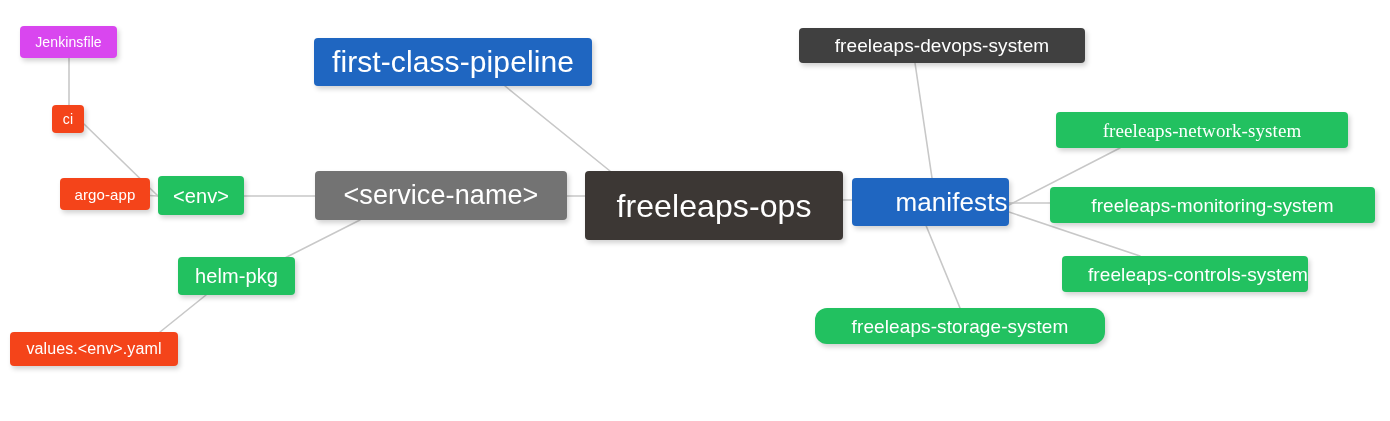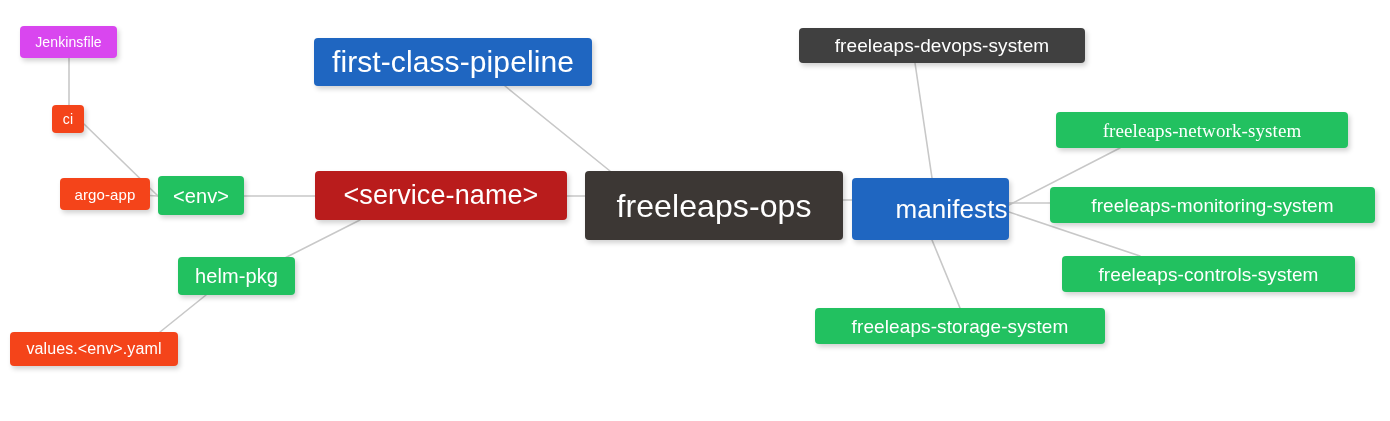--- a/index.html
+++ b/index.html
@@ -75,38 +75,38 @@
       </div>
       <div class="node" style="left: 148px; top: 257px; width: 117px; height: 38px; background: rgb(34, 193, 96); font-size: 20px; margin-left: 30px;">
         <span class="node-label">helm-pkg</span>
       </div>
       <div class="node" style="left: 10px; top: 332px; width: 168px; height: 34px; background: rgb(244, 68, 26); font-size: 16px;">
         <span class="node-label">values.&lt;env&gt;.yaml</span>
       </div>
       <div class="node" style="left: 314px; top: 38px; width: 278px; height: 48px; background: rgb(31, 102, 193); font-size: 30px; text-align: center;">
         <span class="node-label">first-class-pipeline</span>
       </div>
-      <div class="node" style="left: 315px; top: 171px; width: 252px; height: 49px; background: #b91c1c; font-size: 27px;">
+      <div class="node" style="left: 315px; top: 171px; width: 252px; height: 49px; background: #737373; font-size: 27px;">
         <span class="node-label">&lt;service-name&gt;</span>
       </div>
       <div class="node" style="left: 585px; top: 171px; width: 258px; height: 69px; background: rgb(60, 55, 52); font-size: 32px;">
         <span class="node-label">freeleaps-ops</span>
       </div>
-      <div class="node" style="left: 852px; top: 178px; width: 157px; height: 62px; background: rgb(31, 102, 193); font-size: 26px; padding-left: 42px;">
+      <div class="node" style="left: 852px; top: 178px; width: 157px; height: 48px; background: rgb(31, 102, 193); font-size: 26px; padding-left: 42px;">
         <span class="node-label">manifests</span>
       </div>
       <div class="node" style="left: 799px; top: 28px; width: 286px; height: 35px; background: #404040; font-size: 19px;">
         <span class="node-label">freeleaps-devops-system</span>
       </div>
       <div class="node" style="left: 1056px; top: 112px; width: 292px; height: 36px; background: rgb(34, 193, 96); font-size: 19px; font-family: Liberation Serif, serif;">
         <span class="node-label">freeleaps-network-system</span>
       </div>
       <div class="node" style="left: 1050px; top: 187px; width: 325px; height: 36px; background: rgb(34, 193, 96); font-size: 19px;">
         <span class="node-label">freeleaps-monitoring-system</span>
       </div>
-      <div class="node" style="left: 1062px; top: 256px; width: 293px; height: 36px; background: rgb(34, 193, 96); font-size: 19px;">
+      <div class="node" style="left: 1062px; top: 256px; width: 246px; height: 36px; background: rgb(34, 193, 96); font-size: 19px; justify-content: flex-end;">
         <span class="node-label">freeleaps-controls-system</span>
       </div>
-      <div class="node" style="left: 815px; top: 308px; width: 290px; height: 36px; background: rgb(34, 193, 96); font-size: 19px;">
+      <div class="node" style="left: 815px; top: 308px; width: 290px; height: 36px; background: rgb(34, 193, 96); font-size: 19px; border-radius: 12px;">
         <span class="node-label">freeleaps-storage-system</span>
       </div>
     </div>
 </div>
 
 </body></html>

